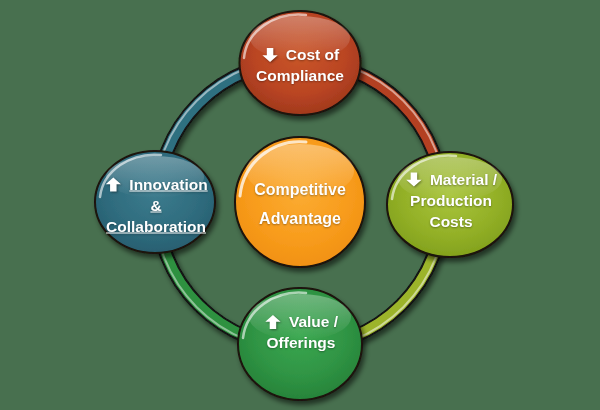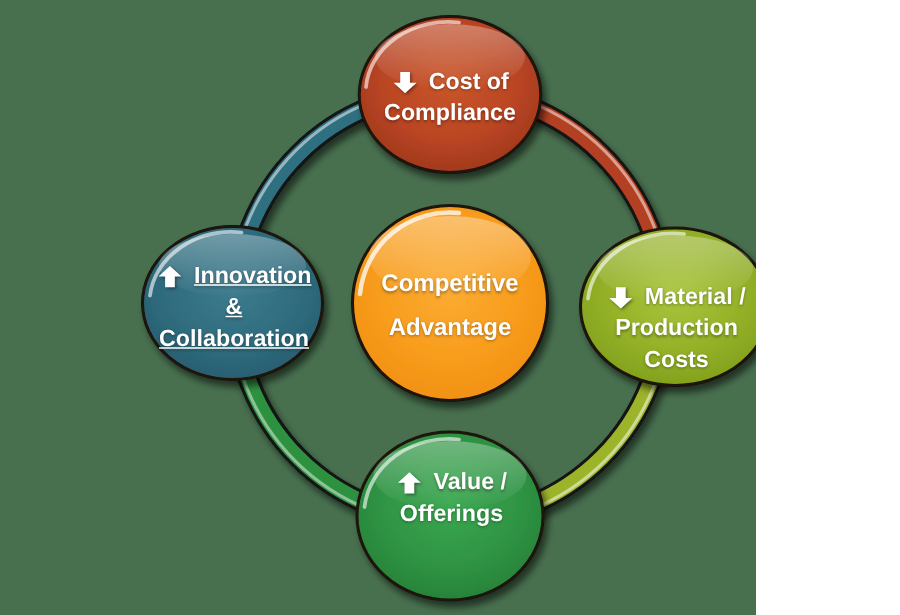--- a/index.html
+++ b/index.html
@@ -1,18 +1,18 @@
 <!DOCTYPE html>
 <html><head>
 <meta charset="utf-8">
 <style>
   html, body { margin: 0; padding: 0; }
   .stage {
     position: relative;
-    width: 504px;
+    width: 600px;
     height: 410px;
     overflow: hidden;
     font-family: "Liberation Sans", sans-serif;
   }
   .diagram-svg { position: absolute; left: 0; top: 0; display: block; }
   .label {
     position: absolute;
     transform: translate(-50%, -50%);
     display: flex;
     flex-direction: column;
@@ -146,21 +146,21 @@
             <path d="M6.4 2.3 L13.6 2.3 L13.6 10.2 L18.5 10.2 L10 17.9 L1.5 10.2 L6.4 10.2 Z"></path>
           </svg>
       </span>
       <span>Cost of</span>
     </div>
     <div class="line">
       <span>Compliance</span>
     </div>
   </div>
 
-  <div class="label" style="left:451px; top:219px;">
+  <div class="label" style="left:451px; top:200px;">
     <div class="line">
       <span class="arrow">
         <svg viewBox="0 0 20 20">
             <path d="M6.4 2.3 L13.6 2.3 L13.6 10.2 L18.5 10.2 L10 17.9 L1.5 10.2 L6.4 10.2 Z"></path>
           </svg>
       </span>
       <span>Material /</span>
     </div>
     <div class="line">
       <span>Production</span>

